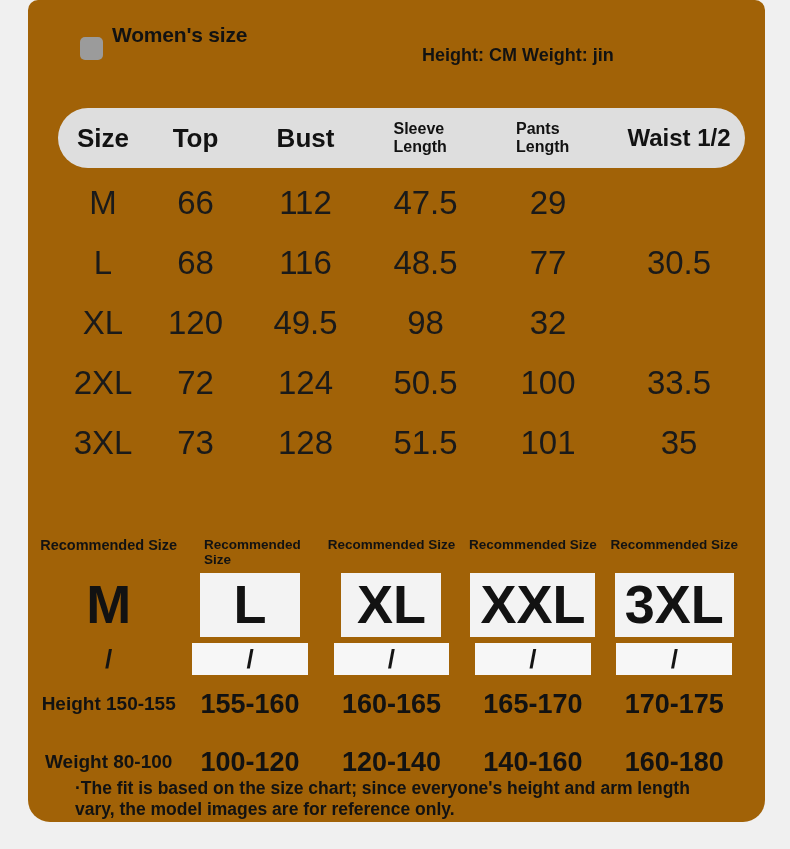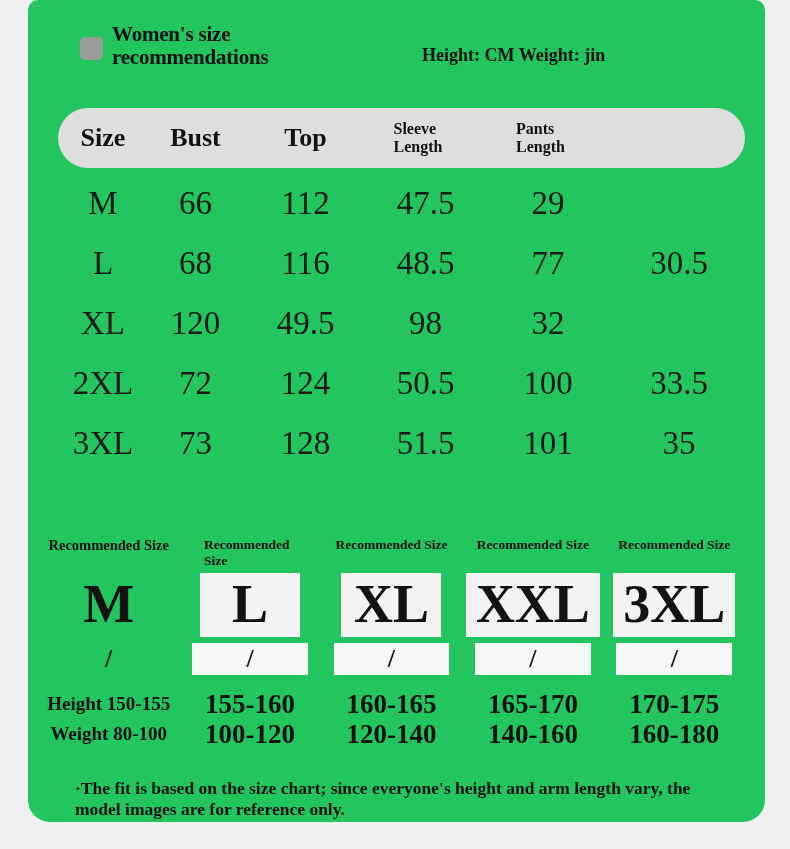--- a/index.html
+++ b/index.html
@@ -7,23 +7,22 @@
     width: 790px; height: 849px;
     background: #f0f0f0;
     font-family: "Liberation Sans", sans-serif;
     color: #141414;
     overflow: hidden;
   }
   .page { position: relative; width: 790px; height: 849px; }
   .card {
     position: absolute; left: 28px; top: 0;
     width: 737px; height: 822px;
-    background: #22c55e;
+    background: #a16207;
     border-radius: 10px 10px 22px 22px;
-    font-family: Liberation Serif, serif;
   }
 
   
   .bullet {
     position: absolute; left: 52px; top: 37px;
     width: 23px; height: 23px;
     background: #9b9b9b;
     border-radius: 5px;
   }
   .title {
@@ -87,20 +86,21 @@
   .rec-slash {
     height: 32px; margin-top: 6px;
     font-size: 26px; line-height: 32px; font-weight: 700;
     text-align: center;
   }
   .rec-col:not(.c0) .rec-slash { background: #f7f7f7; width: 82%; }
   .rec-h, .rec-w {
     height: 30px; line-height: 30px;
     font-size: 27px; font-weight: 700; color: #121212;
     white-space: nowrap;
+    margin-top: 28px;
   }
   .rec-h { margin-top: 14px; }
   .rec-col.c0 .rec-h, .rec-col.c0 .rec-w { font-size: 19px; }
 
   
   .footer {
     position: absolute; left: 47px; top: 778px;
     width: 652px;
     font-size: 17.5px; line-height: 21px; font-weight: 700;
     color: #121212;
@@ -108,34 +108,34 @@
 </style>
 </head>
 <body>
 
 <div class="page">
   <div class="card">
 
     <span class="bullet"></span>
     <div class="title">
       <span>Women's size</span>
-      <span>recommendations</span>
     </div>
     <div class="units">Height: CM Weight: jin</div>
 
     <div class="thead">
       <div class="th th-lg">Size</div>
+      <div class="th th-lg">Top</div>
       <div class="th th-lg">Bust</div>
-      <div class="th th-lg">Top</div>
       <div class="th th-sm">
           <span>Sleeve Length</span>
         </div>
       <div class="th th-sm">
           <span>Pants Length</span>
         </div>
+      <div class="th th-md">Waist 1/2</div>
     </div>
 
     <div class="tbody">
       <div class="trow">
         <div class="td">M</div>
         <div class="td">66</div>
         <div class="td">112</div>
         <div class="td">47.5</div>
         <div class="td">29</div>
       </div>

